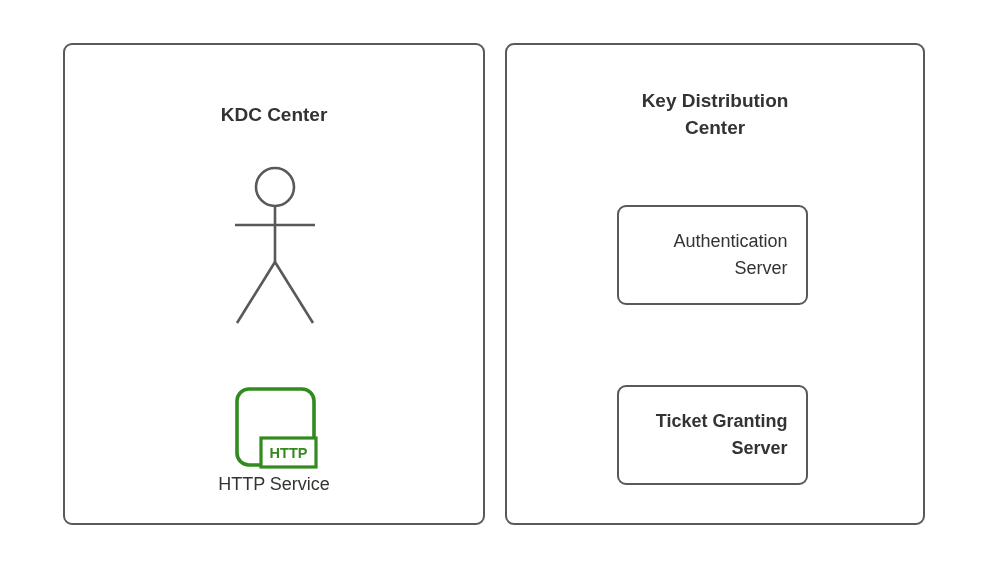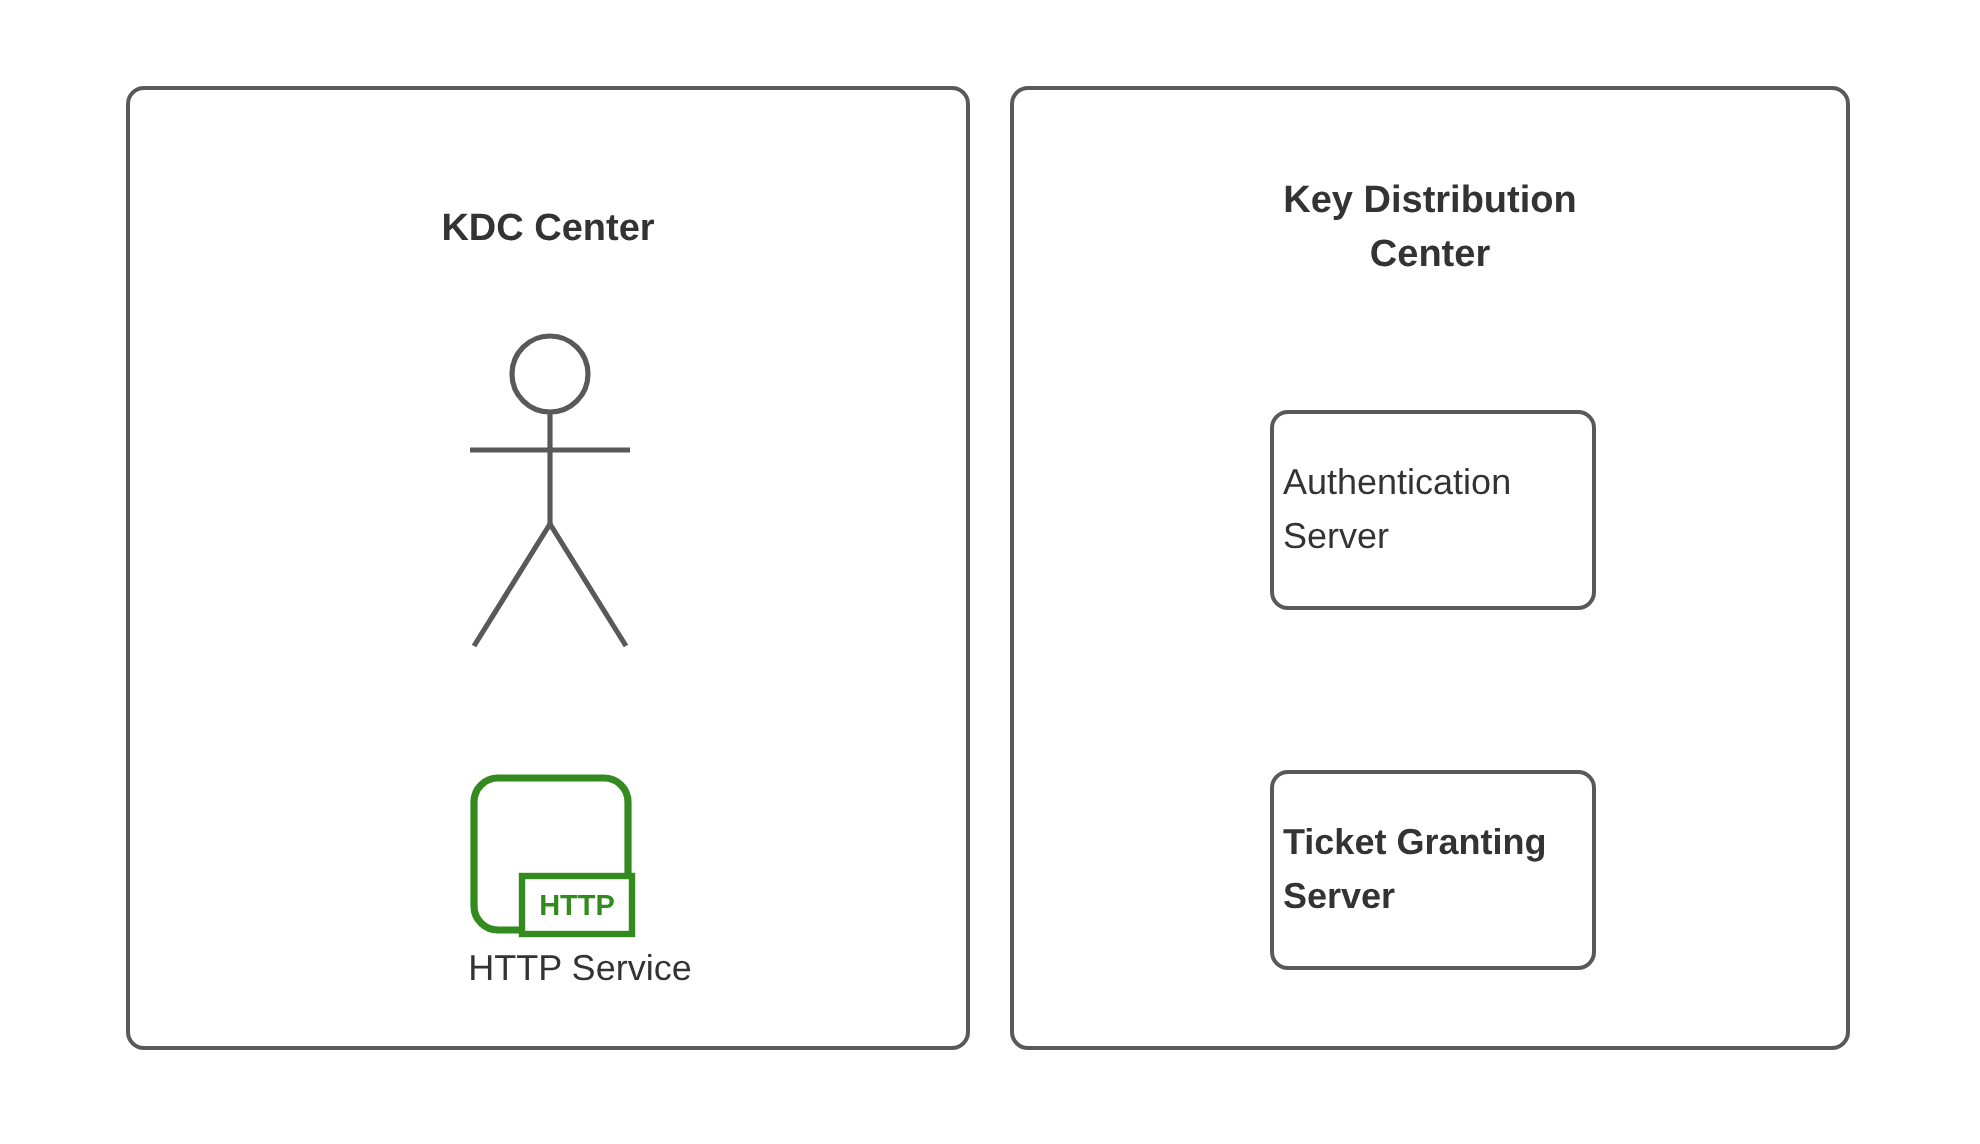--- a/index.html
+++ b/index.html
@@ -73,41 +73,41 @@
     height: 86px;
   }
   .http-badge-text {
     font-family: "Liberation Sans", sans-serif;
     font-size: 14.5px;
     font-weight: bold;
     fill: #338A1E;
   }
   .service-label {
     position: absolute;
-    left: 16px;
+    left: 0;
     top: 429px;
     width: 100%;
     text-align: center;
     font-size: 18px;
     color: #333333;
   }
 
   .server-box {
     position: absolute;
-    left: 128px;
-    width: 163px;
+    left: 110px;
+    width: 191px;
     height: 100px;
     border: 2px solid #595959;
     border-radius: 9px;
     background: #ffffff;
     box-sizing: border-box;
     display: flex;
     align-items: center;
     justify-content: center;
-    text-align: left;
+    text-align: right;
     font-size: 18px;
     line-height: 27px;
     color: #333333;
   }
   .server-box-auth { top: 160px; }
   .server-box-tgs  { top: 340px; font-weight: bold; }
   .server-box .wrap {
     display: inline-block;
     max-width: 150px;
   }

